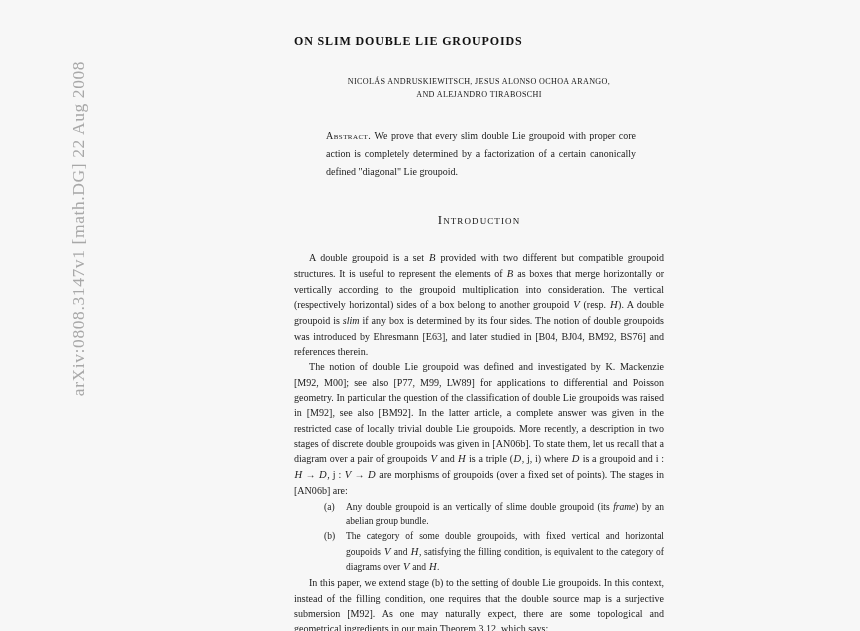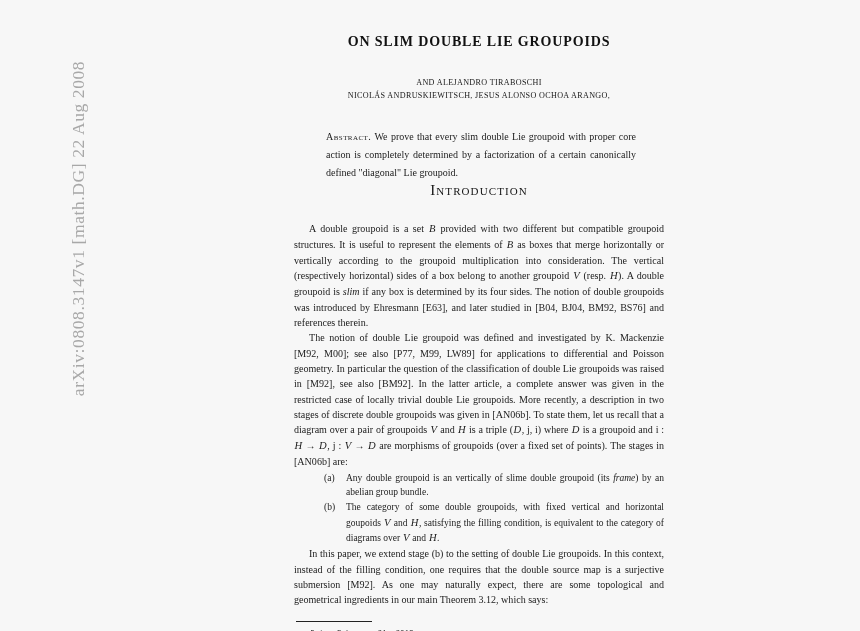--- a/index.html
+++ b/index.html
@@ -36,23 +36,22 @@
   .page {
     position: absolute;
     left: 294px;
     top: 0;
     width: 370px;
     height: 631px;
   }
 
   .title {
     margin-top: 34px;
-    text-align: center;
     font-weight: bold;
-    font-size: 14px;
+    font-size: 12px;
     letter-spacing: 0.85px;
     color: #111;
   }
 
   .authors {
     margin-top: 26px;
     text-align: center;
     font-size: 8.1px;
     letter-spacing: 0.35px;
     line-height: 1.62;
@@ -67,23 +66,24 @@
     text-align: justify;
     color: #1b1b1b;
   }
   .abstract .lbl {
     font-variant: small-caps;
     letter-spacing: 0.45px;
   }
 
   
   .section-head {
+    margin-top: 31px;
     text-align: center;
     font-variant: small-caps;
-    font-size: 15px;
+    font-size: 13px;
     letter-spacing: 1.1px;
     color: #151515;
   }
 
   
   .body {
     margin-top: 22px;
     font-size: 10.05px;
     line-height: 1.525;
     text-align: justify;
@@ -152,22 +152,22 @@
 </head>
 <body>
 
 <div class="arxiv-stamp">arXiv:0808.3147v1  [math.DG]  22 Aug 2008</div>
 
 <div class="page">
 
   <div class="title">ON SLIM DOUBLE LIE GROUPOIDS</div>
 
   <div class="authors">
+    <div>NICOLÁS ANDRUSKIEWITSCH, JESUS ALONSO OCHOA ARANGO,</div>
     <div>AND ALEJANDRO TIRABOSCHI</div>
-    <div>NICOLÁS ANDRUSKIEWITSCH, JESUS ALONSO OCHOA ARANGO,</div>
   </div>
 
   <div class="abstract">
     <span class="lbl">Abstract.</span>
     <span>We prove that every slim double Lie groupoid with proper core action is completely determined by a factorization of a certain canonically defined "diagonal" Lie groupoid.</span>
   </div>
 
   <div class="section-head">Introduction</div>
 
   <div class="body">

